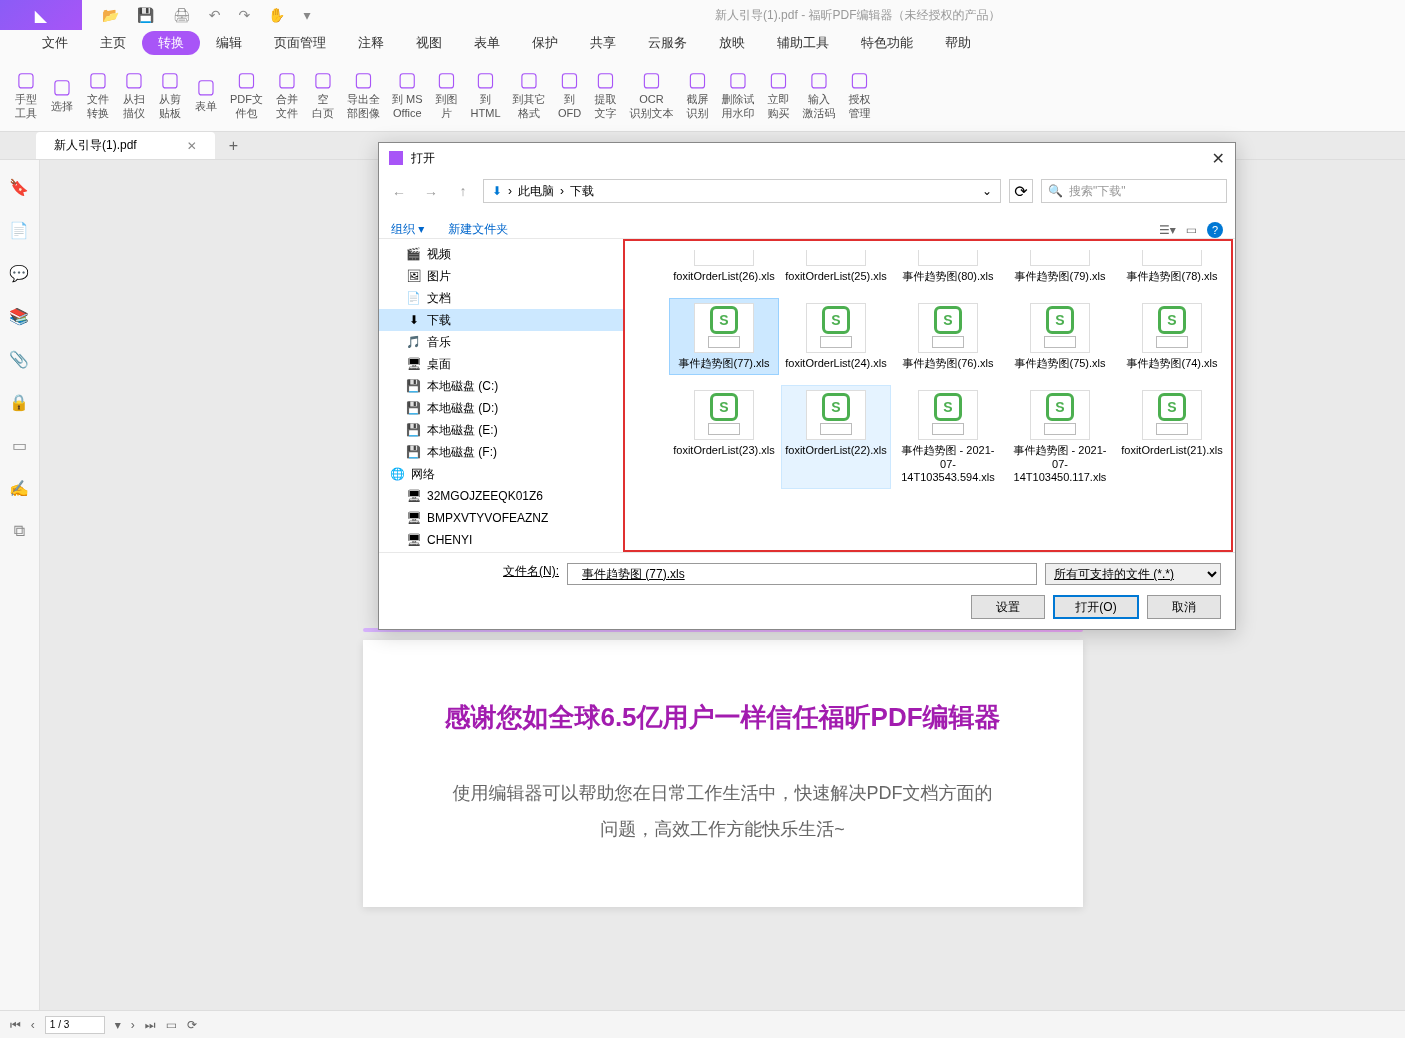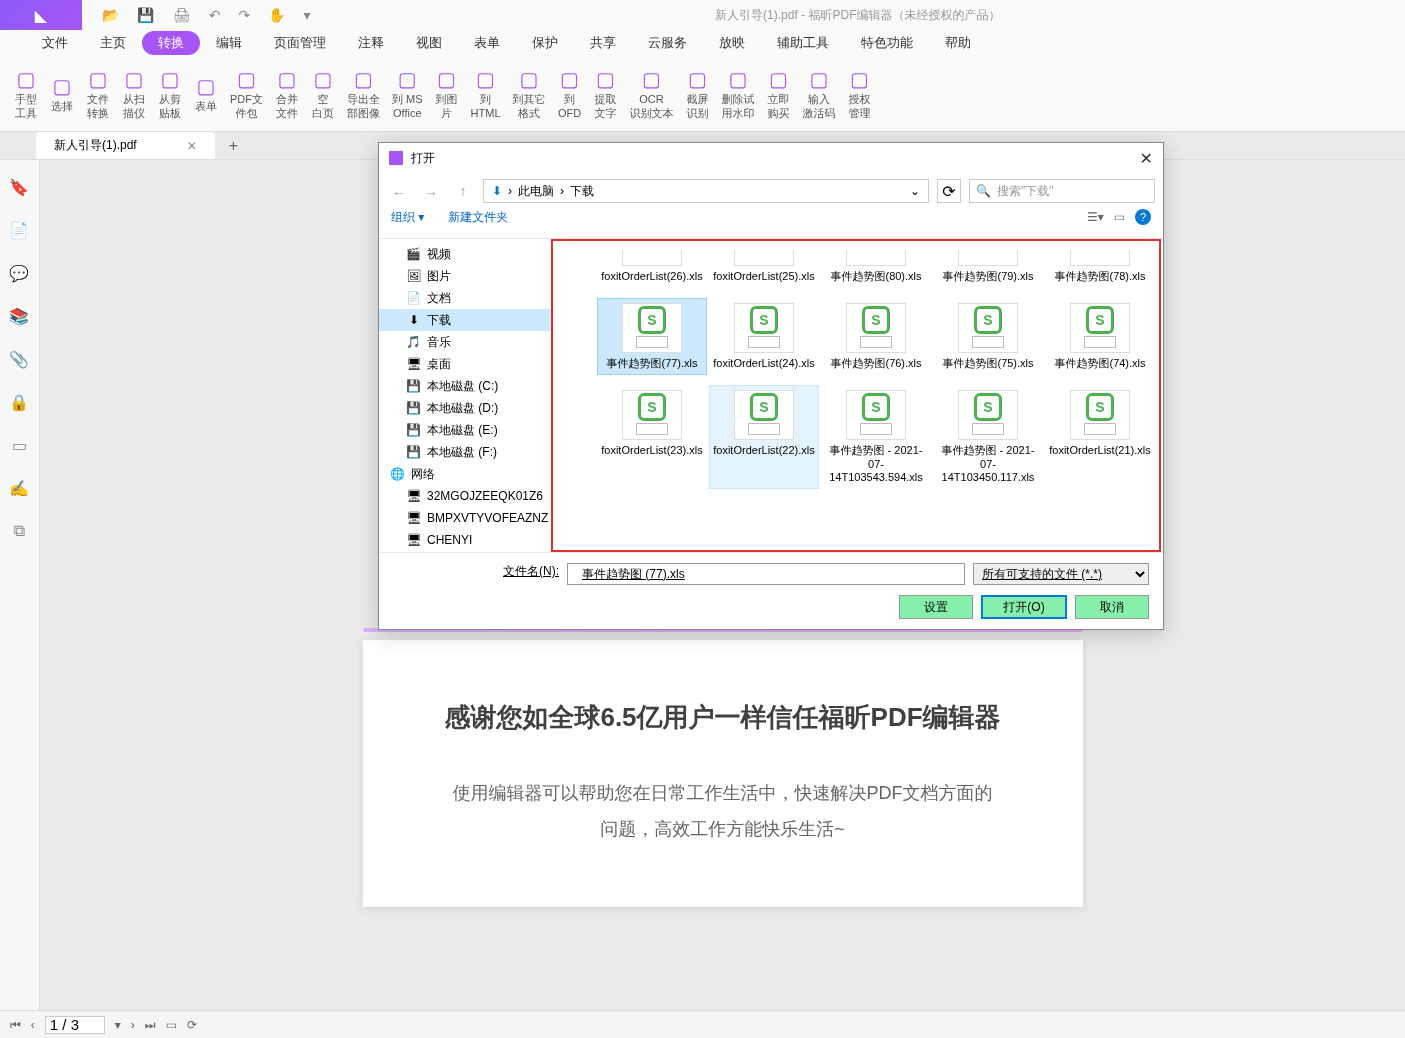--- a/index.html
+++ b/index.html
@@ -27,39 +27,39 @@
 .tabbar { height: 28px; background: #eaeaea; display: flex; align-items: center; padding-left: 36px; border-bottom: 1px solid #ddd; }
 .tab { background: #fff; padding: 5px 18px; font-size: 12px; border-radius: 4px 4px 0 0; display: flex; align-items: center; gap: 50px; }
 .tab-close { color: #888; cursor: pointer; }
 .tab-plus { margin-left: 14px; color: #666; font-size: 16px; }
 
 
 .main { position: absolute; top: 160px; bottom: 28px; left: 0; right: 0; display: flex; }
 .sidebar-left { width: 40px; background: #f7f7f7; border-right: 1px solid #e0e0e0; display: flex; flex-direction: column; padding-top: 18px; gap: 24px; align-items: center; color: #888; font-size: 16px; }
 .document-area { flex: 1; background: #eaeaea; position: relative; overflow: hidden; }
 .doc-page { position: absolute; left: 50%; transform: translateX(-50%); top: 480px; width: 720px; background: #fff; padding: 60px 40px; box-shadow: 0 2px 8px rgba(0,0,0,0.1); text-align: center; }
-.doc-heading { color: #404040; font-size: 26px; font-weight: bold; margin-bottom: 40px; }
+.doc-heading { color: #a21caf; font-size: 26px; font-weight: bold; margin-bottom: 40px; }
 .doc-body { color: #666; font-size: 18px; line-height: 2; }
 .doc-bottom-bar { position: absolute; left: 50%; transform: translateX(-50%); top: 468px; width: 720px; height: 4px; background: linear-gradient(90deg, #d8b4fe, #f0abfc); border-radius: 2px; }
 
 
 .statusbar { position: absolute; bottom: 0; left: 0; right: 0; height: 28px; background: #f5f5f5; border-top: 1px solid #ddd; display: flex; align-items: center; padding: 0 10px; gap: 10px; font-size: 12px; color: #666; }
-.page-input { width: 60px; height: 18px; border: 1px solid #ccc; padding: 0 4px; font-size: 15px; }
-
-
-.dialog { position: absolute; left: 378px; top: 142px; width: 786px; height: 488px; background: #fff; border: 1px solid #888; box-shadow: 0 4px 20px rgba(0,0,0,0.2); display: flex; flex-direction: column; }
+.page-input { width: 60px; height: 18px; border: 1px solid #ccc; padding: 0 4px; font-size: 10px; }
+
+
+.dialog { position: absolute; left: 378px; top: 142px; width: 858px; height: 488px; background: #fff; border: 1px solid #888; box-shadow: 0 4px 20px rgba(0,0,0,0.2); display: flex; flex-direction: column; }
 .dialog-title { height: 30px; display: flex; align-items: center; padding: 0 10px; font-size: 12px; gap: 8px; }
 .dialog-title-icon { width: 14px; height: 14px; background: #a855f7; display: inline-block; }
 .dialog-close { margin-left: auto; color: #333; font-size: 16px; cursor: pointer; }
 .dialog-nav { height: 36px; display: flex; align-items: center; padding: 0 8px; gap: 8px; }
 .nav-arrow { width: 24px; height: 24px; display: flex; align-items: center; justify-content: center; color: #999; font-size: 14px; }
 .nav-path { flex: 1; border: 1px solid #ccc; height: 24px; display: flex; align-items: center; padding: 0 8px; gap: 6px; font-size: 12px; }
 .nav-refresh { width: 24px; height: 24px; border: 1px solid #ccc; display: flex; align-items: center; justify-content: center; }
 .nav-search { width: 186px; height: 24px; border: 1px solid #ccc; display: flex; align-items: center; padding: 0 6px; gap: 6px; color: #999; font-size: 12px; }
-.dialog-toolbar { height: 30px; display: flex; align-items: flex-start; padding: 0 12px; gap: 24px; font-size: 12px; border-bottom: 1px solid #e8e8e8; }
+.dialog-toolbar { height: 30px; display: flex; align-items: flex-end; padding: 0 12px; gap: 24px; font-size: 12px; border-bottom: 1px solid #e8e8e8; }
 .tool-link { color: #0066cc; cursor: pointer; }
 .tool-right { margin-left: auto; display: flex; gap: 10px; align-items: center; color: #666; }
 .help-icon { width: 16px; height: 16px; background: #0078d4; border-radius: 50%; color: #fff; display: flex; align-items: center; justify-content: center; font-size: 11px; }
 
 .dialog-body { flex: 1; display: flex; overflow: hidden; }
 .tree-panel { width: 276px; border-right: 1px solid #e8e8e8; overflow-y: auto; font-size: 12px; padding: 4px 0; }
 .tree-item { display: flex; align-items: center; gap: 6px; padding: 2px 8px 2px 26px; height: 22px; cursor: pointer; }
 .tree-item.selected { background: #cce8ff; }
 .tree-icon { width: 14px; height: 14px; display: inline-flex; align-items: center; justify-content: center; font-size: 12px; }
 
@@ -74,21 +74,21 @@
 .xls-badge { width: 28px; height: 28px; border: 3px solid #4caf50; border-radius: 6px; display: flex; align-items: center; justify-content: center; color: #4caf50; font-weight: bold; font-size: 14px; position: absolute; top: 2px; }
 .xls-grid { position: absolute; bottom: 4px; width: 32px; height: 12px; border: 1px solid #bbb; }
 .file-name { font-size: 11px; text-align: center; line-height: 1.2; word-break: break-word; }
 
 .dialog-footer { border-top: 1px solid #e8e8e8; padding: 10px 14px; display: flex; flex-direction: column; gap: 10px; }
 .footer-row { display: flex; align-items: flex-start; gap: 8px; font-size: 12px; text-decoration: underline; }
 .footer-label { text-align: right; min-width: 166px; }
 .footer-input { flex: 1; height: 22px; border: 1px solid #999; padding: 0 14px; font-size: 12px; }
 .footer-select { width: 176px; height: 22px; border: 1px solid #999; font-size: 12px; padding: 0 4px; }
 .footer-buttons { display: flex; gap: 8px; justify-content: flex-end; }
-.btn { min-width: 74px; height: 24px; border: 1px solid #999; background: #86efac; font-size: 12px; cursor: pointer; }
+.btn { min-width: 74px; height: 24px; border: 1px solid #999; background: #e5e5e5; font-size: 12px; cursor: pointer; }
 .btn.primary { border: 2px solid #0078d4; }
 .btn.wide { min-width: 86px; }
 </style>
 </head>
 <body>
 
 <div class="titlebar">
   <div class="titlebar-app">
     <span class="app-logo">◣</span>
   </div>

